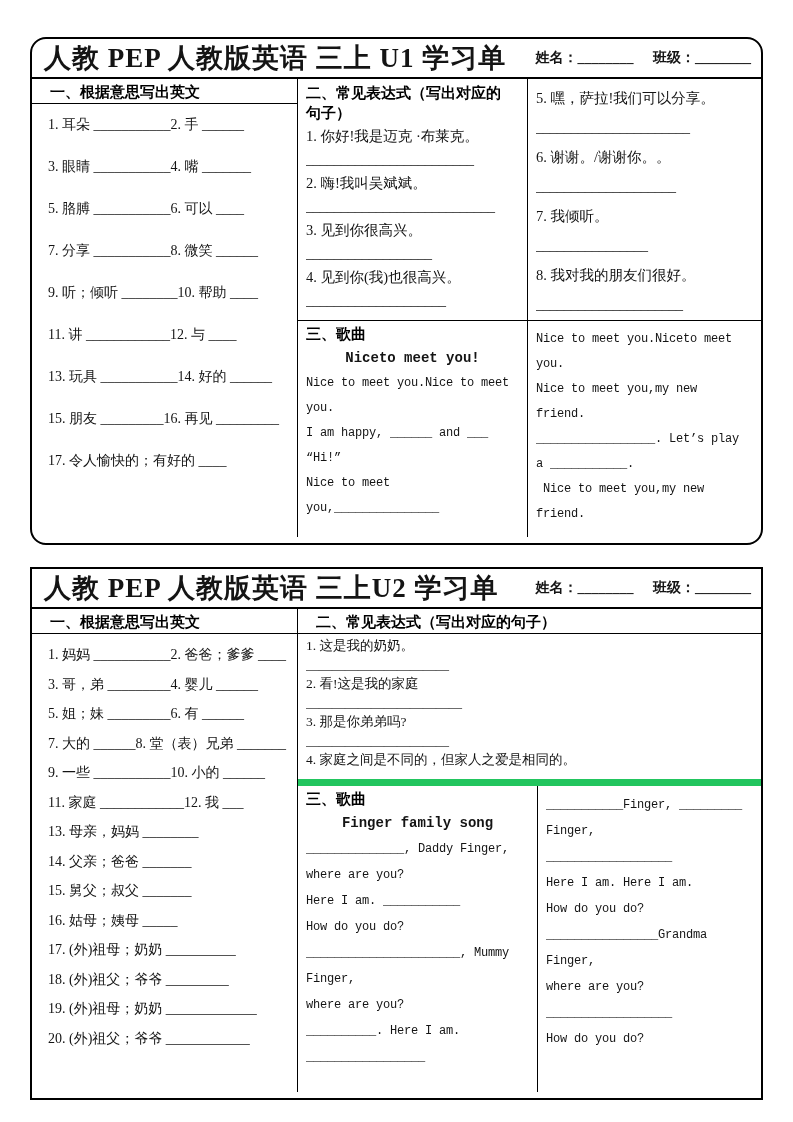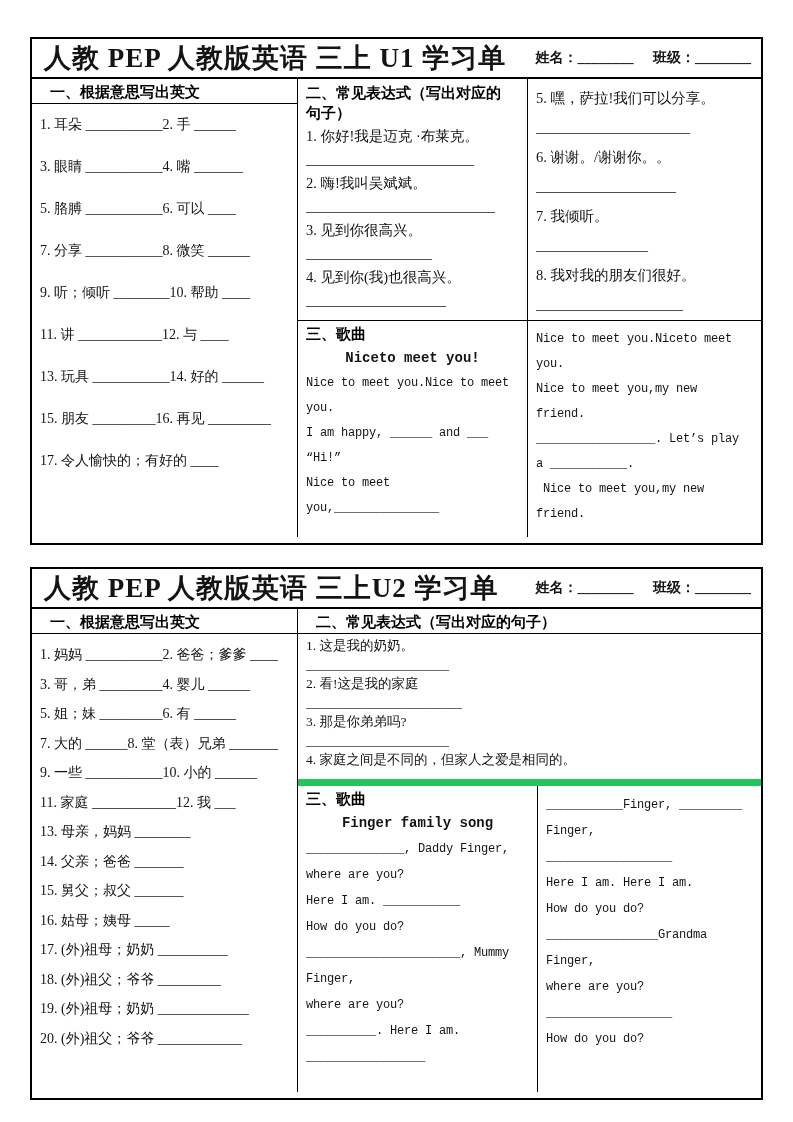--- a/index.html
+++ b/index.html
@@ -2,21 +2,21 @@
 <html><head>
 <meta charset="utf-8">
 <style>
   html,body{margin:0;padding:0;}
   body{
     width:793px;height:1122px;position:relative;background:#ffffff;
     font-family:"Liberation Serif","DejaVu Serif",serif;color:#141414;
     overflow:hidden;
   }
   .sheet{position:absolute;left:30px;width:729px;border:2px solid #000;background:#fff;box-sizing:content-box;}
-  .sheet-u1{top:37px;height:504px;}
+  .sheet-u1{top:37px;height:504px;border-radius:16px;}
   .sheet-u2{top:567px;height:529px;}
 
   .title-row{display:flex;align-items:center;border-bottom:2px solid #000;padding:2px 10px 2px 12px;height:40px;box-sizing:border-box;}
   .sheet-title{font-size:27px;font-weight:bold;margin:0;letter-spacing:1px;white-space:nowrap;}
   .name-class{margin-left:auto;font-weight:bold;font-size:14px;white-space:nowrap;}
   .nc-group{margin-left:16px;}
   .nc-blank{letter-spacing:0;}
 
   .u1-body{display:grid;grid-template-columns:266px 230px 1fr;height:458px;}
   .u2-body{display:grid;grid-template-columns:266px 1fr;height:483px;}
@@ -24,21 +24,21 @@
   .col-vocab{border-right:1px solid #000;}
   .col-mid{border-right:1px solid #000;display:flex;flex-direction:column;}
   .col-right{display:flex;flex-direction:column;}
 
   .col-header{
     font-weight:bold;font-size:15px;line-height:20px;padding:3px 8px 1px 18px;
     font-family:"Liberation Sans","DejaVu Sans",sans-serif;color:#000;
   }
   .hdr-border{border-bottom:1px solid #000;}
 
-  .vocab-list{padding:12px 8px 0 8px;font-size:14px;}
+  .vocab-list{padding:12px 8px 0 16px;font-size:14px;}
   .vocab-line{white-space:nowrap;overflow:hidden;}
   .u1-vocab .vocab-line{margin-bottom:24px;}
   .u2-vocab .vocab-line{margin-bottom:11.5px;}
 
   .cell-expr{box-sizing:border-box;padding:1px 8px 0 8px;overflow:hidden;}
   .u1-expr{height:242px;border-bottom:1px solid #000;}
   .expr-prompt{font-size:14.5px;line-height:24px;white-space:nowrap;overflow:hidden;}
   .expr-blank{line-height:23px;font-size:14px;white-space:nowrap;overflow:hidden;}
   .col-right .expr-prompt{line-height:30px;}
   .col-right .expr-blank{line-height:29px;}

